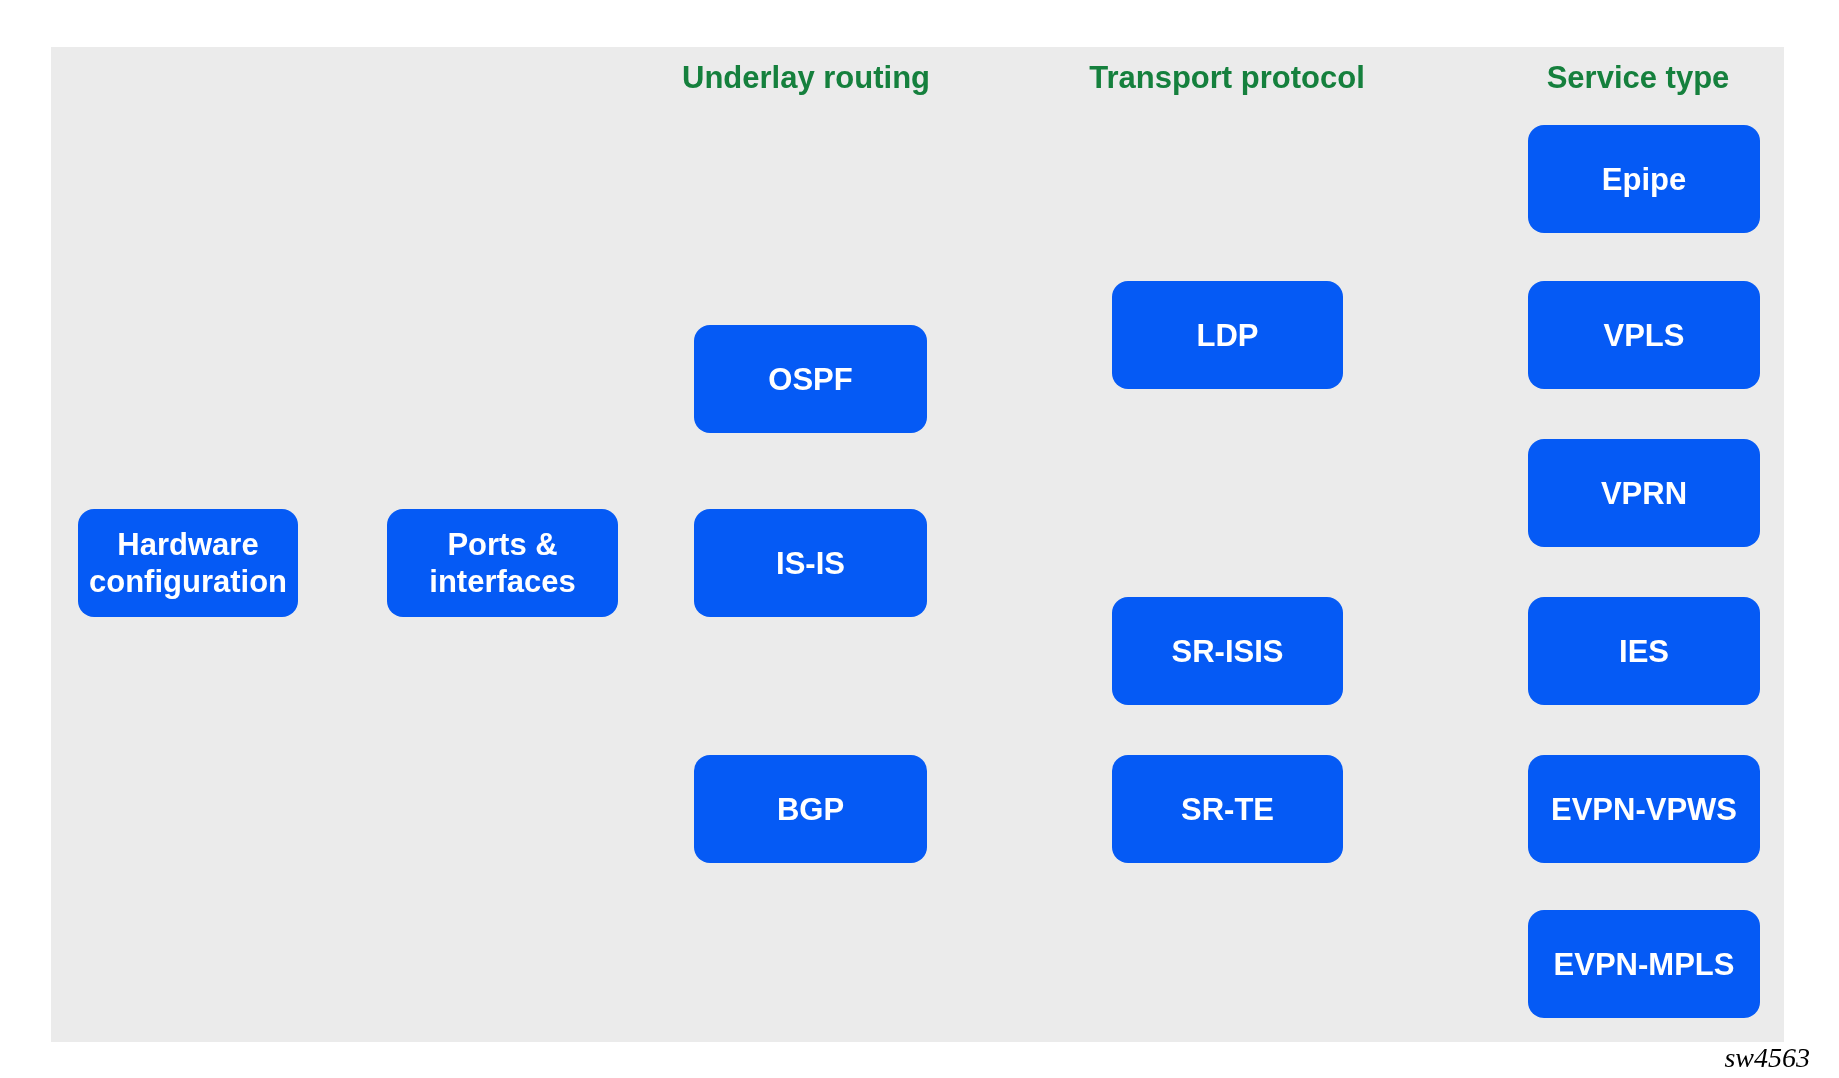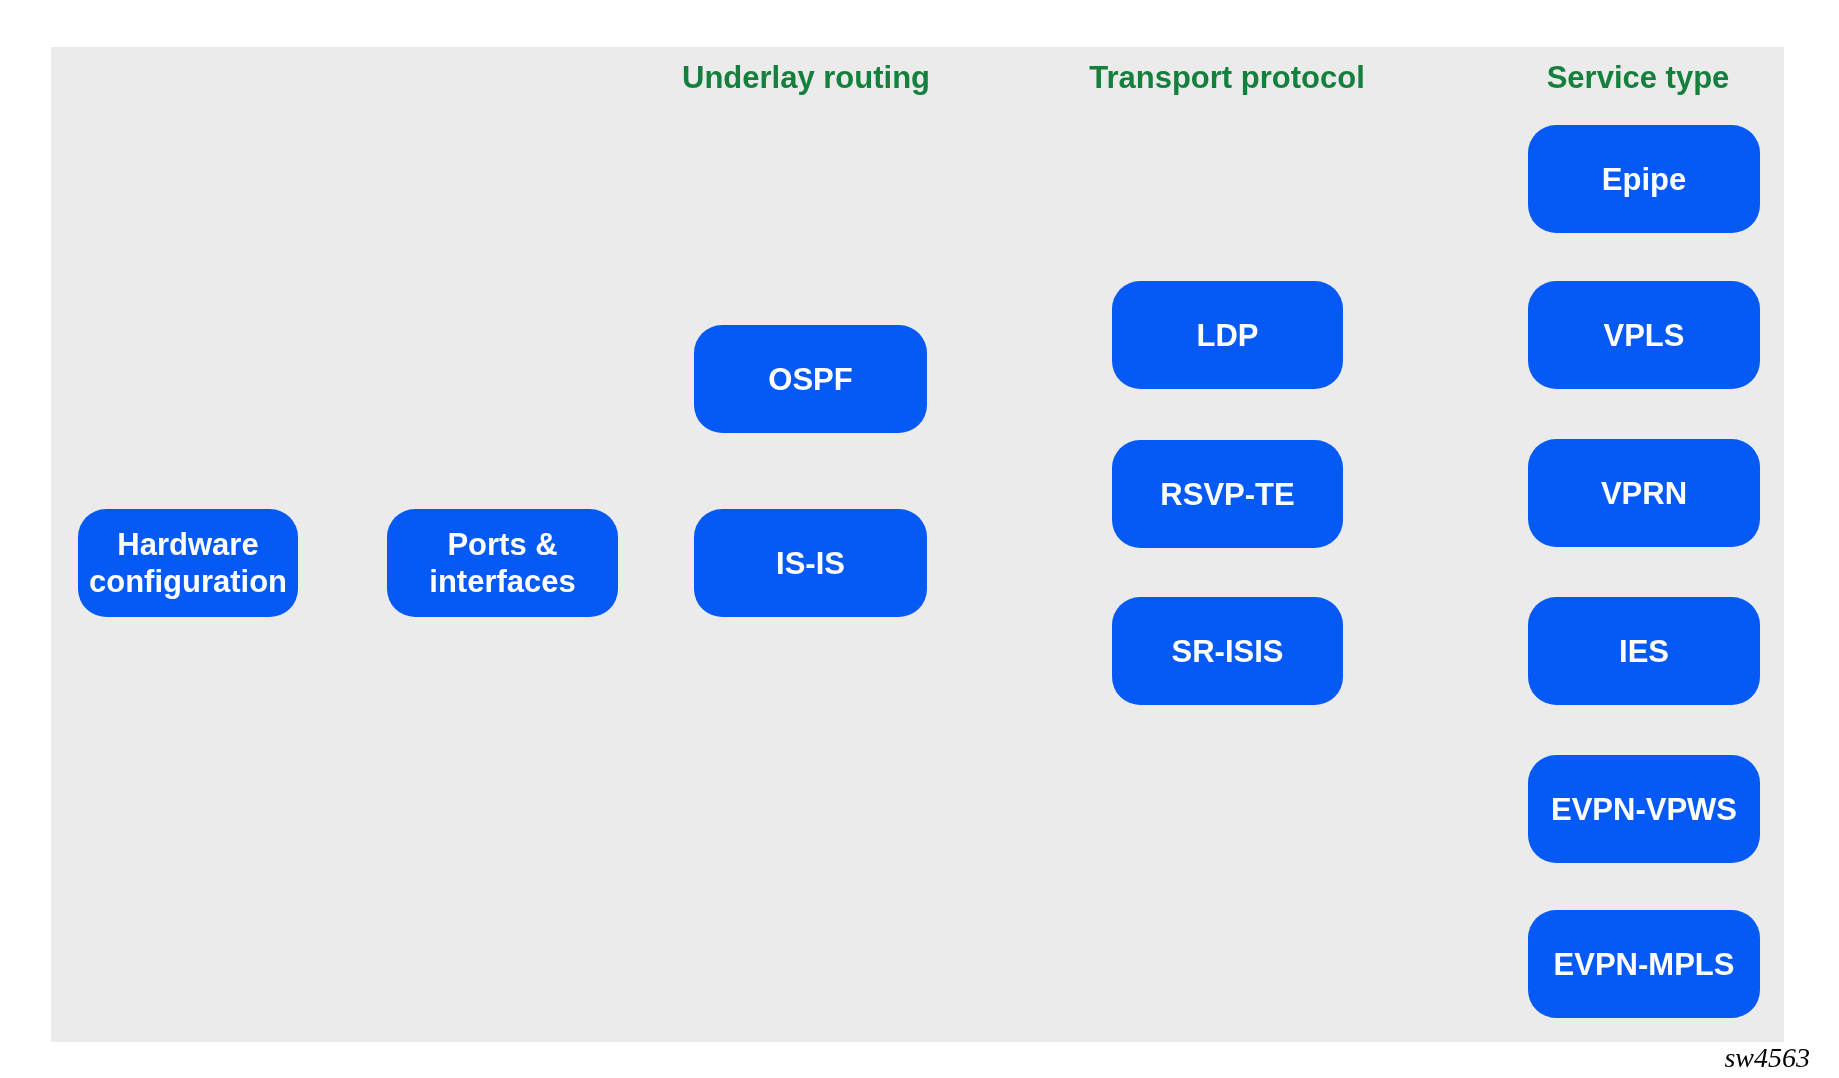--- a/index.html
+++ b/index.html
@@ -28,21 +28,21 @@
     transform: translateX(-50%);
     white-space: nowrap;
     font-size: 31px;
     font-weight: bold;
     color: #15803d;
     line-height: 40px;
   }
   .node-box {
     position: absolute;
     background: #055af5;
-    border-radius: 28px;
+    border-radius: 16px;
     display: flex;
     align-items: center;
     justify-content: center;
     text-align: center;
   }
   .node-box .node-label {
     color: #ffffff;
     font-size: 31px;
     font-weight: bold;
     line-height: 37px;
@@ -74,28 +74,31 @@
     <div class="node-box" style="left: 387px; top: 509px; width: 231px; height: 108px;">
       <span class="node-label">Ports &amp;
 interfaces</span>
     </div>
     <div class="node-box" style="left: 694px; top: 281px; width: 233px; height: 108px; margin-top: 44px;">
       <span class="node-label">OSPF</span>
     </div>
     <div class="node-box" style="left: 694px; top: 509px; width: 233px; height: 108px;">
       <span class="node-label">IS-IS</span>
     </div>
+    <div class="node-box" style="left: 694px; top: 755px; width: 233px; height: 108px;">
+      <span class="node-label">BGP</span>
+    </div>
     <div class="node-box" style="left: 1112px; top: 281px; width: 231px; height: 108px;">
       <span class="node-label">LDP</span>
     </div>
-    <div class="node-box" style="left: 1112px; top: 440px; width: 231px; height: 108px;">
-      <span class="node-label">RSVP-TE</span>
-    </div>
     <div class="node-box" style="left: 1112px; top: 597px; width: 231px; height: 108px;">
       <span class="node-label">SR-ISIS</span>
+    </div>
+    <div class="node-box" style="left: 1112px; top: 755px; width: 231px; height: 108px;">
+      <span class="node-label">SR-TE</span>
     </div>
     <div class="node-box" style="left: 1528px; top: 125px; width: 232px; height: 108px;">
       <span class="node-label">Epipe</span>
     </div>
     <div class="node-box" style="left: 1528px; top: 281px; width: 232px; height: 108px;">
       <span class="node-label">VPLS</span>
     </div>
     <div class="node-box" style="left: 1528px; top: 597px; width: 232px; height: 108px;">
       <span class="node-label">IES</span>
     </div>

